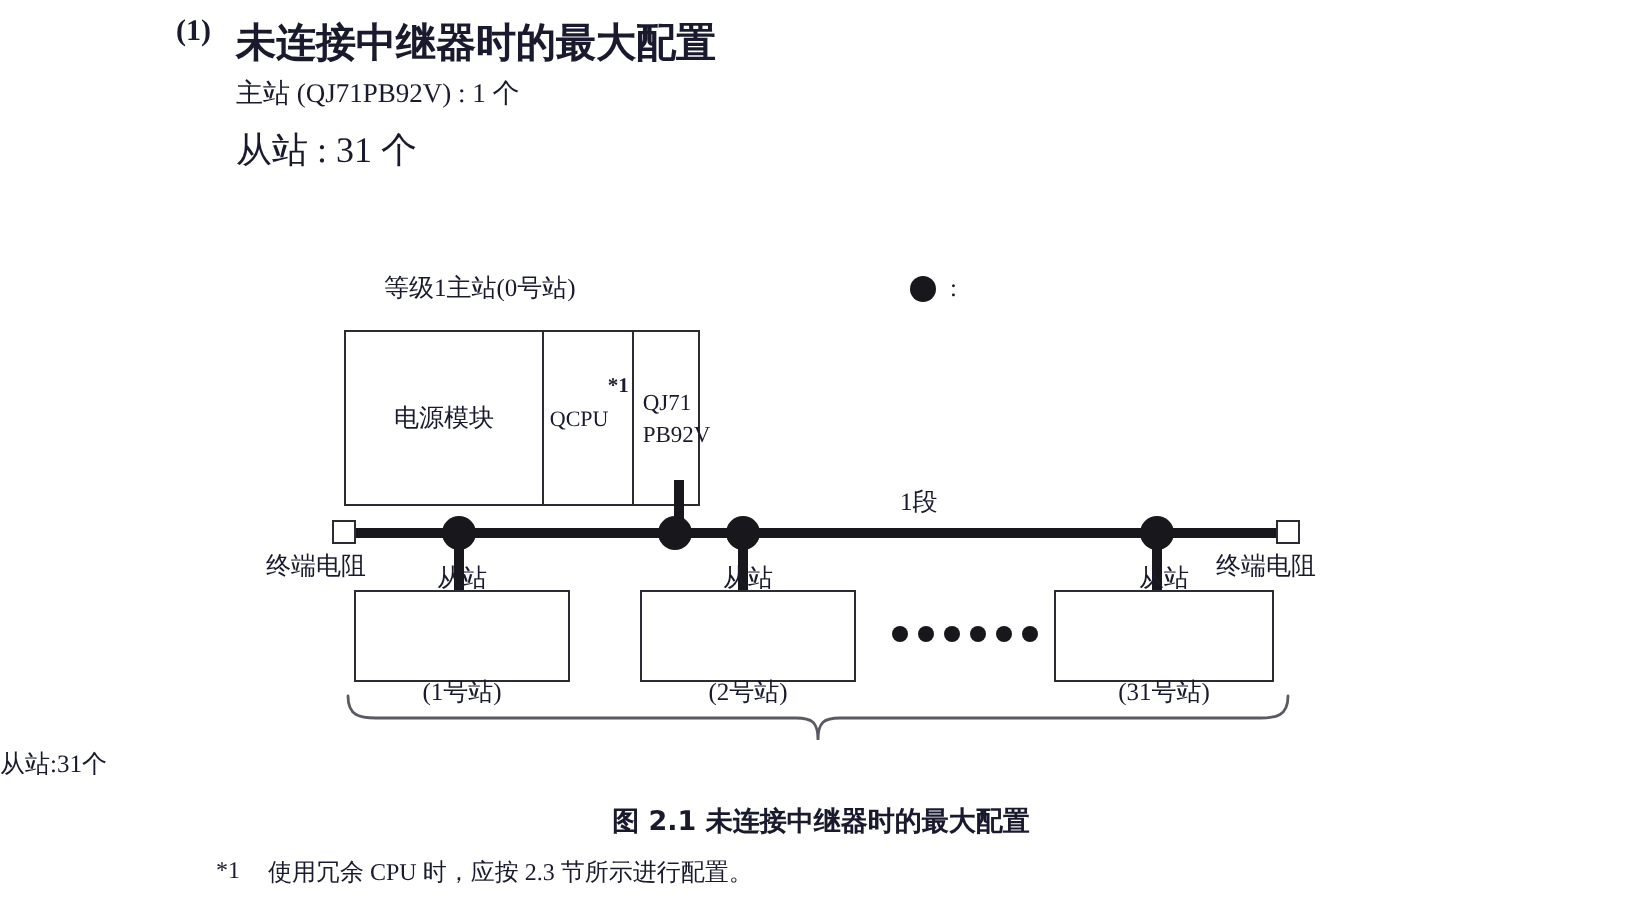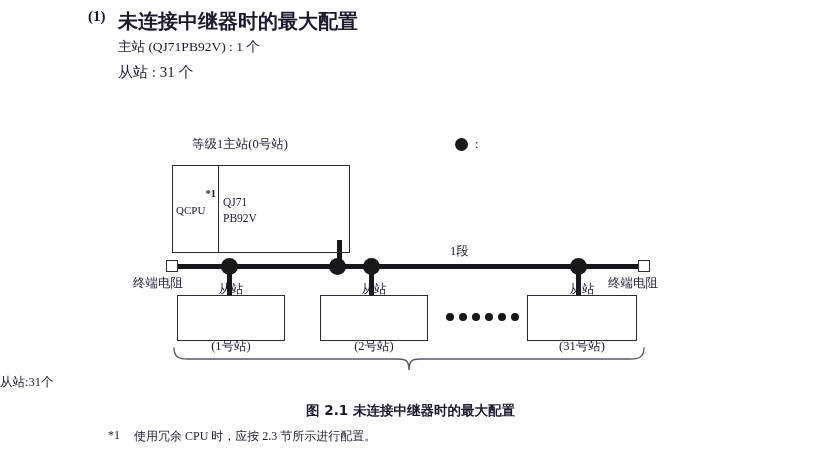--- a/index.html
+++ b/index.html
@@ -27,21 +27,21 @@
     left: 118px; top: 8px;
     font-size: 20px; font-weight: bold;
     font-family: "DejaVu Sans", "Liberation Sans", sans-serif;
   }
   #spec-master {
     left: 118px; top: 38px;
     font-size: 13.5px;
   }
   #spec-slave {
     left: 118px; top: 63px;
-    font-size: 15px;
+    font-size: 18px;
   }
 
   
   #legend {
     left: 455px; top: 137px;
     display: flex; align-items: center; gap: 7px;
     font-size: 12.5px;
   }
   #legend .dot {
     width: 13px; height: 13px; border-radius: 50%;
@@ -178,20 +178,23 @@
 <div class="abs" id="spec-slave">从站 : 31 个</div>
 
 <div class="abs" id="legend">
   <span class="dot"></span>
   <span class="colon">:</span>
 </div>
 
 <div class="abs" id="master-rack-label">等级1主站(0号站)</div>
 
 <div class="abs" id="master-rack">
+  <div class="rack-cell" id="cell-power">
+    <span>电源模块</span>
+  </div>
   <div class="rack-cell" id="cell-qcpu">
     <span class="footnote-mark">*1</span>
     <span class="qcpu-text">QCPU</span>
   </div>
   <div class="rack-cell" id="cell-pb92v">
     <span class="l1">QJ71</span>
     <span class="l2">PB92V</span>
   </div>
 </div>
 

